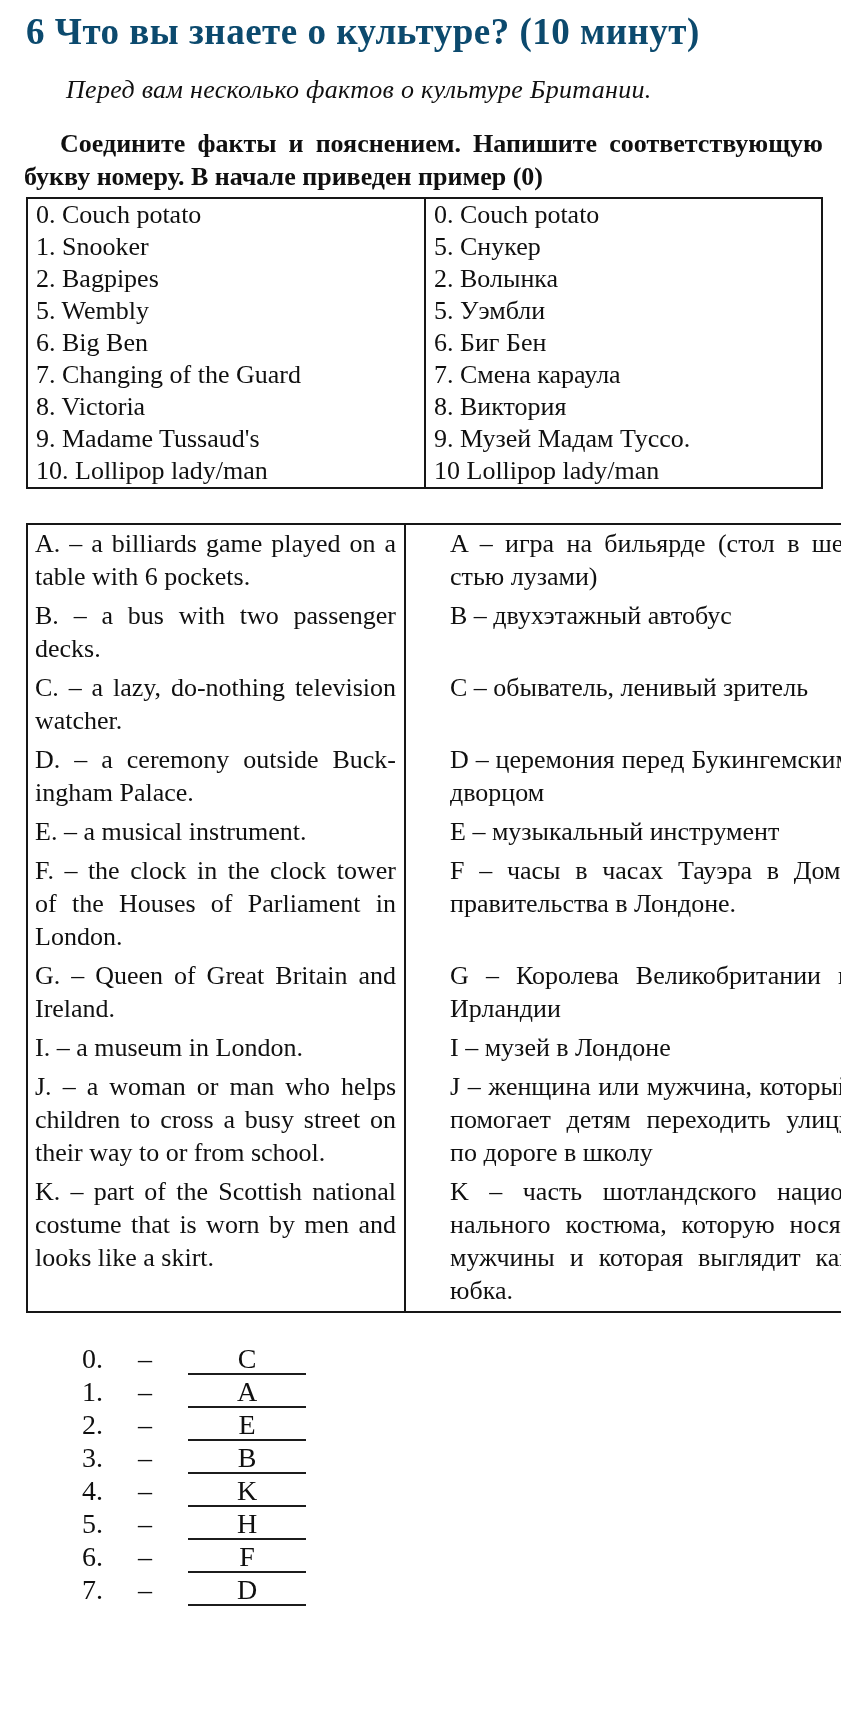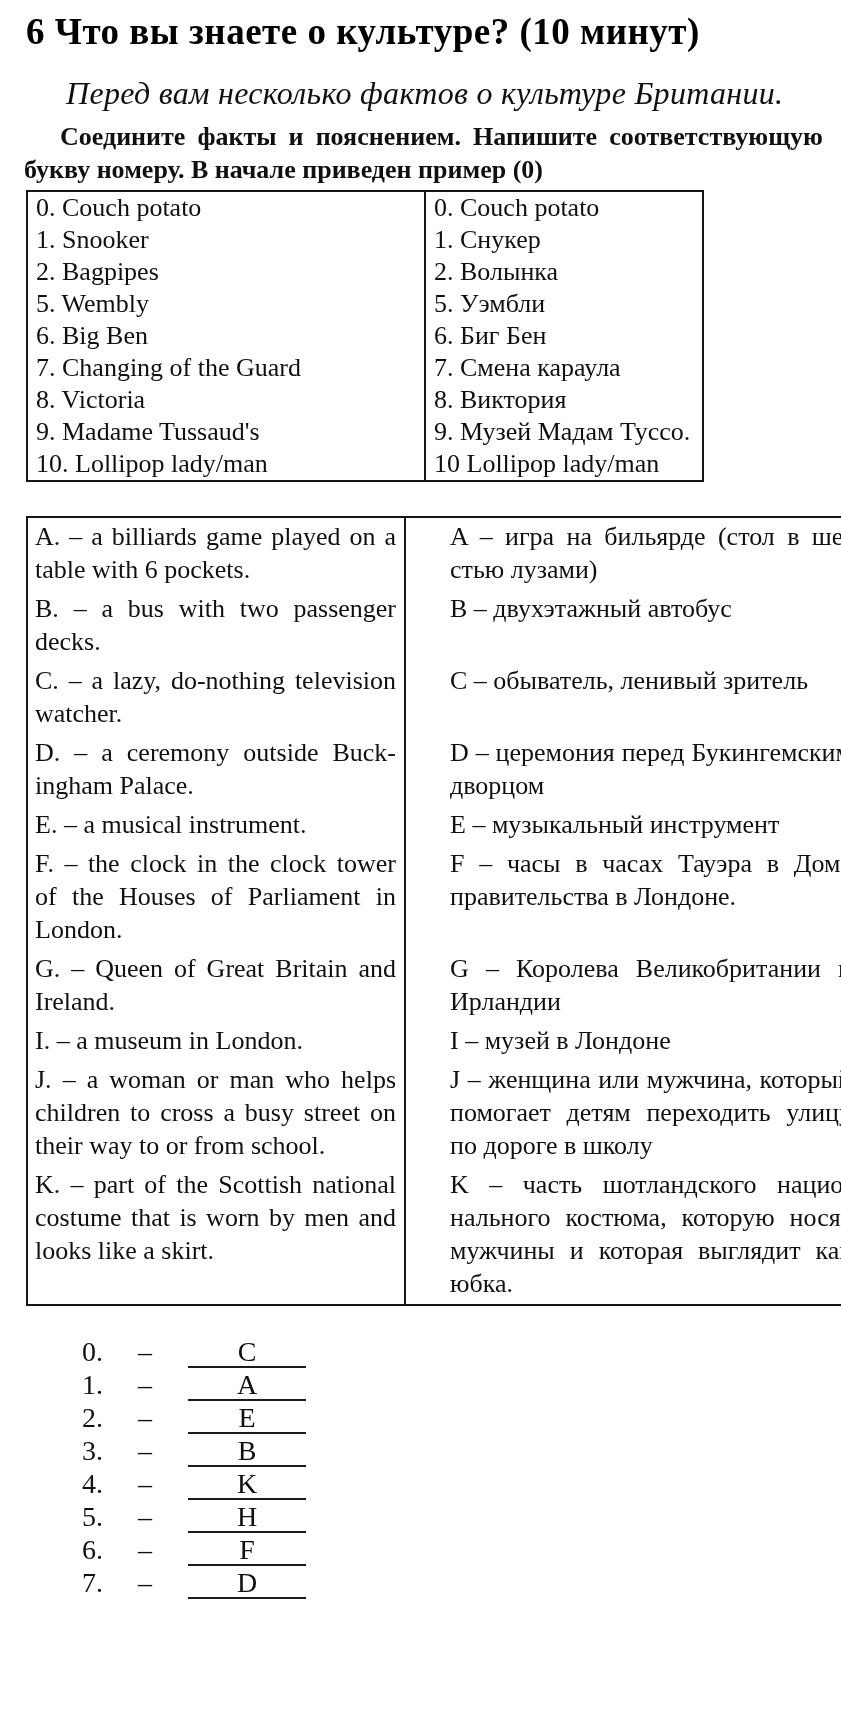--- a/index.html
+++ b/index.html
@@ -15,42 +15,42 @@
     overflow: hidden;
   }
   .page {
     padding: 6px 18px 0 24px;
   }
   .title {
     font-size: 37px;
     font-weight: bold;
     margin: 4px 0 22px 2px;
     letter-spacing: 0.5px;
-    color: #000000;
+    color: #0c4a6e;
   }
   .intro {
     font-style: italic;
-    font-size: 32px;
-    margin: 0 0 8px 42px;
+    font-size: 26px;
+    margin: 0 0 22px 42px;
     letter-spacing: 0.3px;
   }
   .instruction {
     font-weight: bold;
     font-size: 26px;
     line-height: 1.27;
     text-align: justify;
     text-indent: 36px;
     margin: 0 0 4px 0;
   }
   table {
     border-collapse: collapse;
     table-layout: fixed;
   }
   .terms-table {
-    width: 678px;
+    width: 797px;
     border: 2px solid #161616;
     margin-left: 2px;
   }
   .terms-table td {
     font-size: 26px;
     line-height: 32px;
     padding: 0 8px;
     white-space: nowrap;
     overflow: hidden;
   }
@@ -123,21 +123,21 @@
       </colgroup>
     <tbody>
 
         <tr>
           <td class="en-cell">0. Couch potato</td>
           <td class="ru-cell">0. Couch potato</td>
         </tr>
 
         <tr>
           <td class="en-cell">1. Snooker</td>
-          <td class="ru-cell">1. Снукер</td>
+          <td class="ru-cell">5. Снукер</td>
         </tr>
 
         <tr>
           <td class="en-cell">2. Bagpipes</td>
           <td class="ru-cell">2. Волынка</td>
         </tr>
 
 
 
         <tr>

